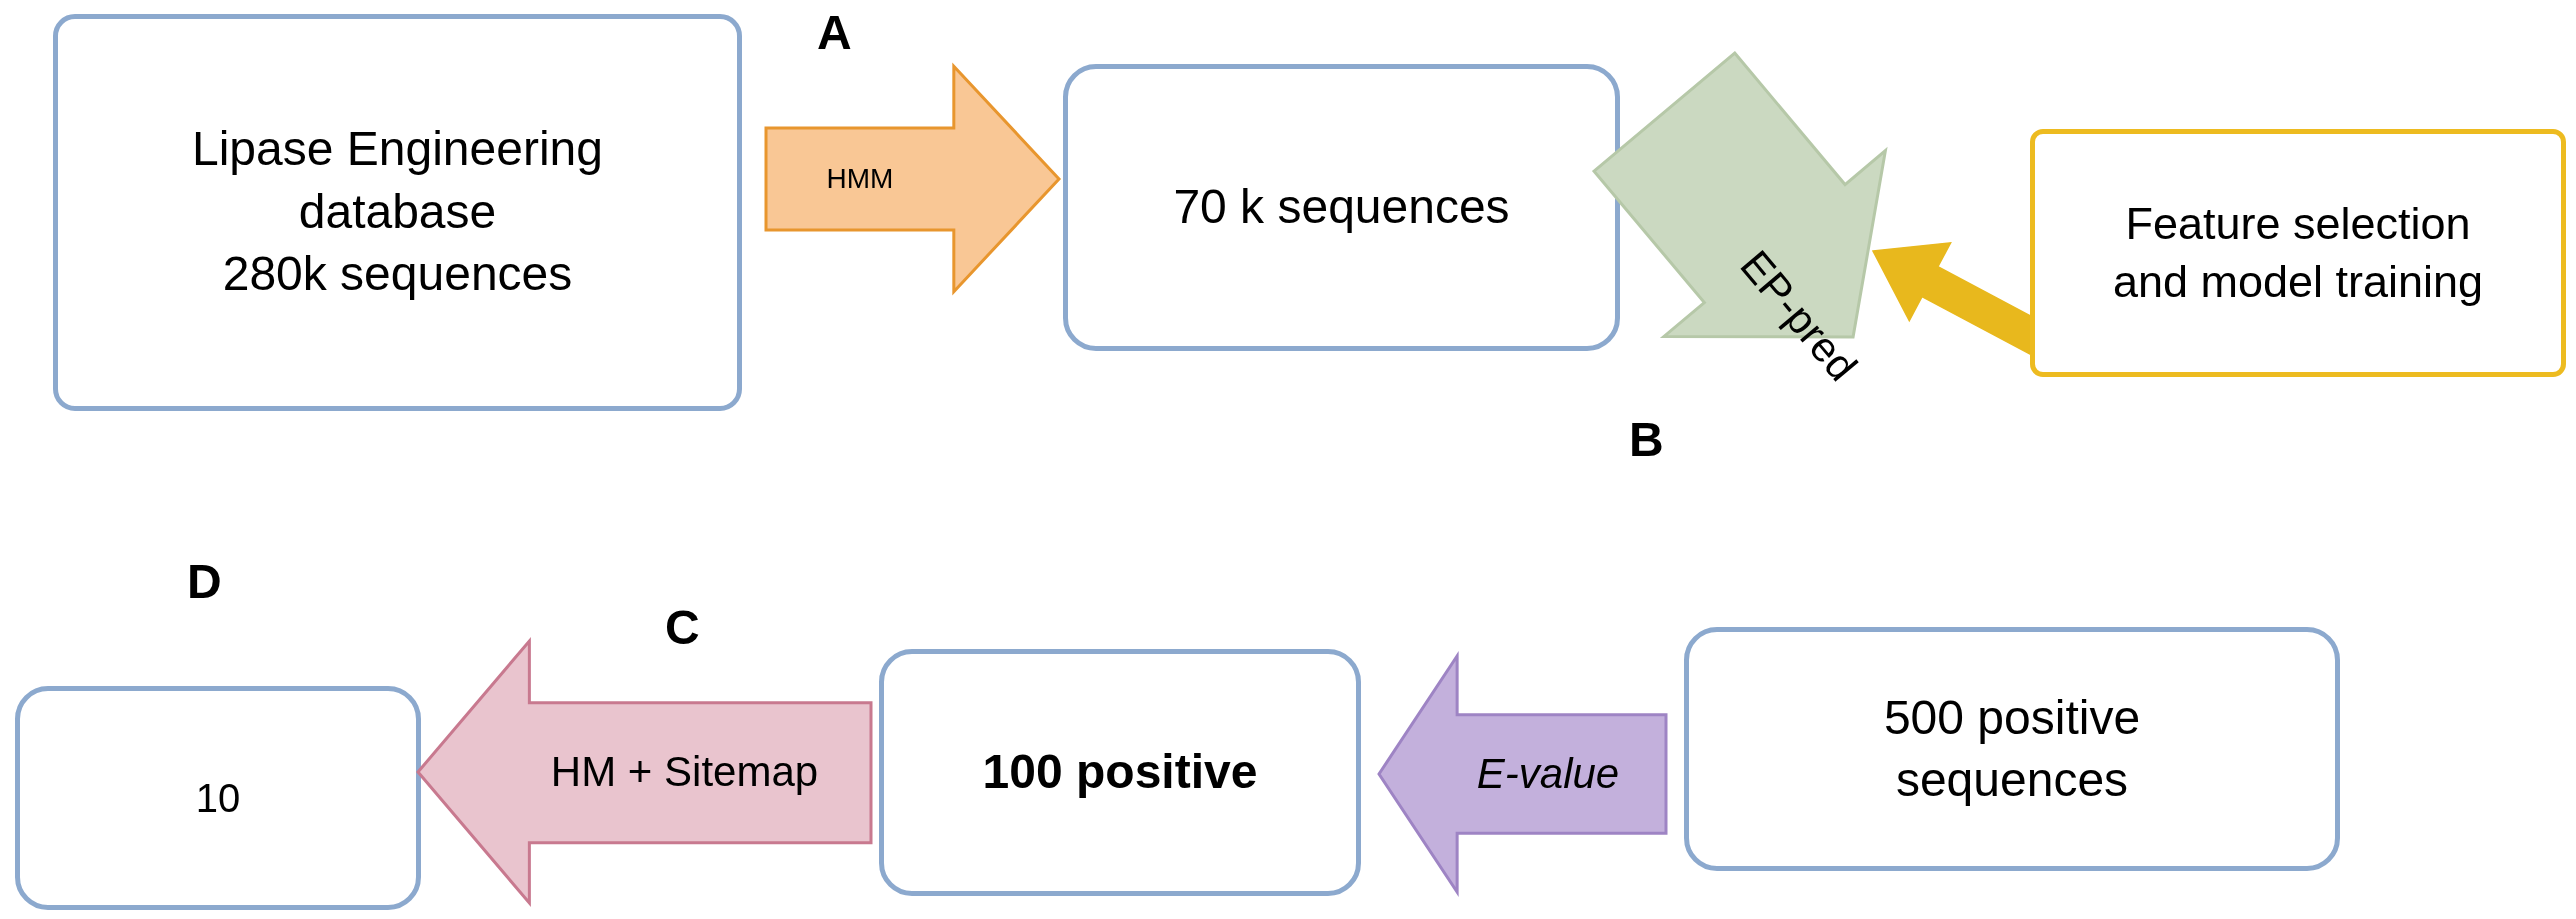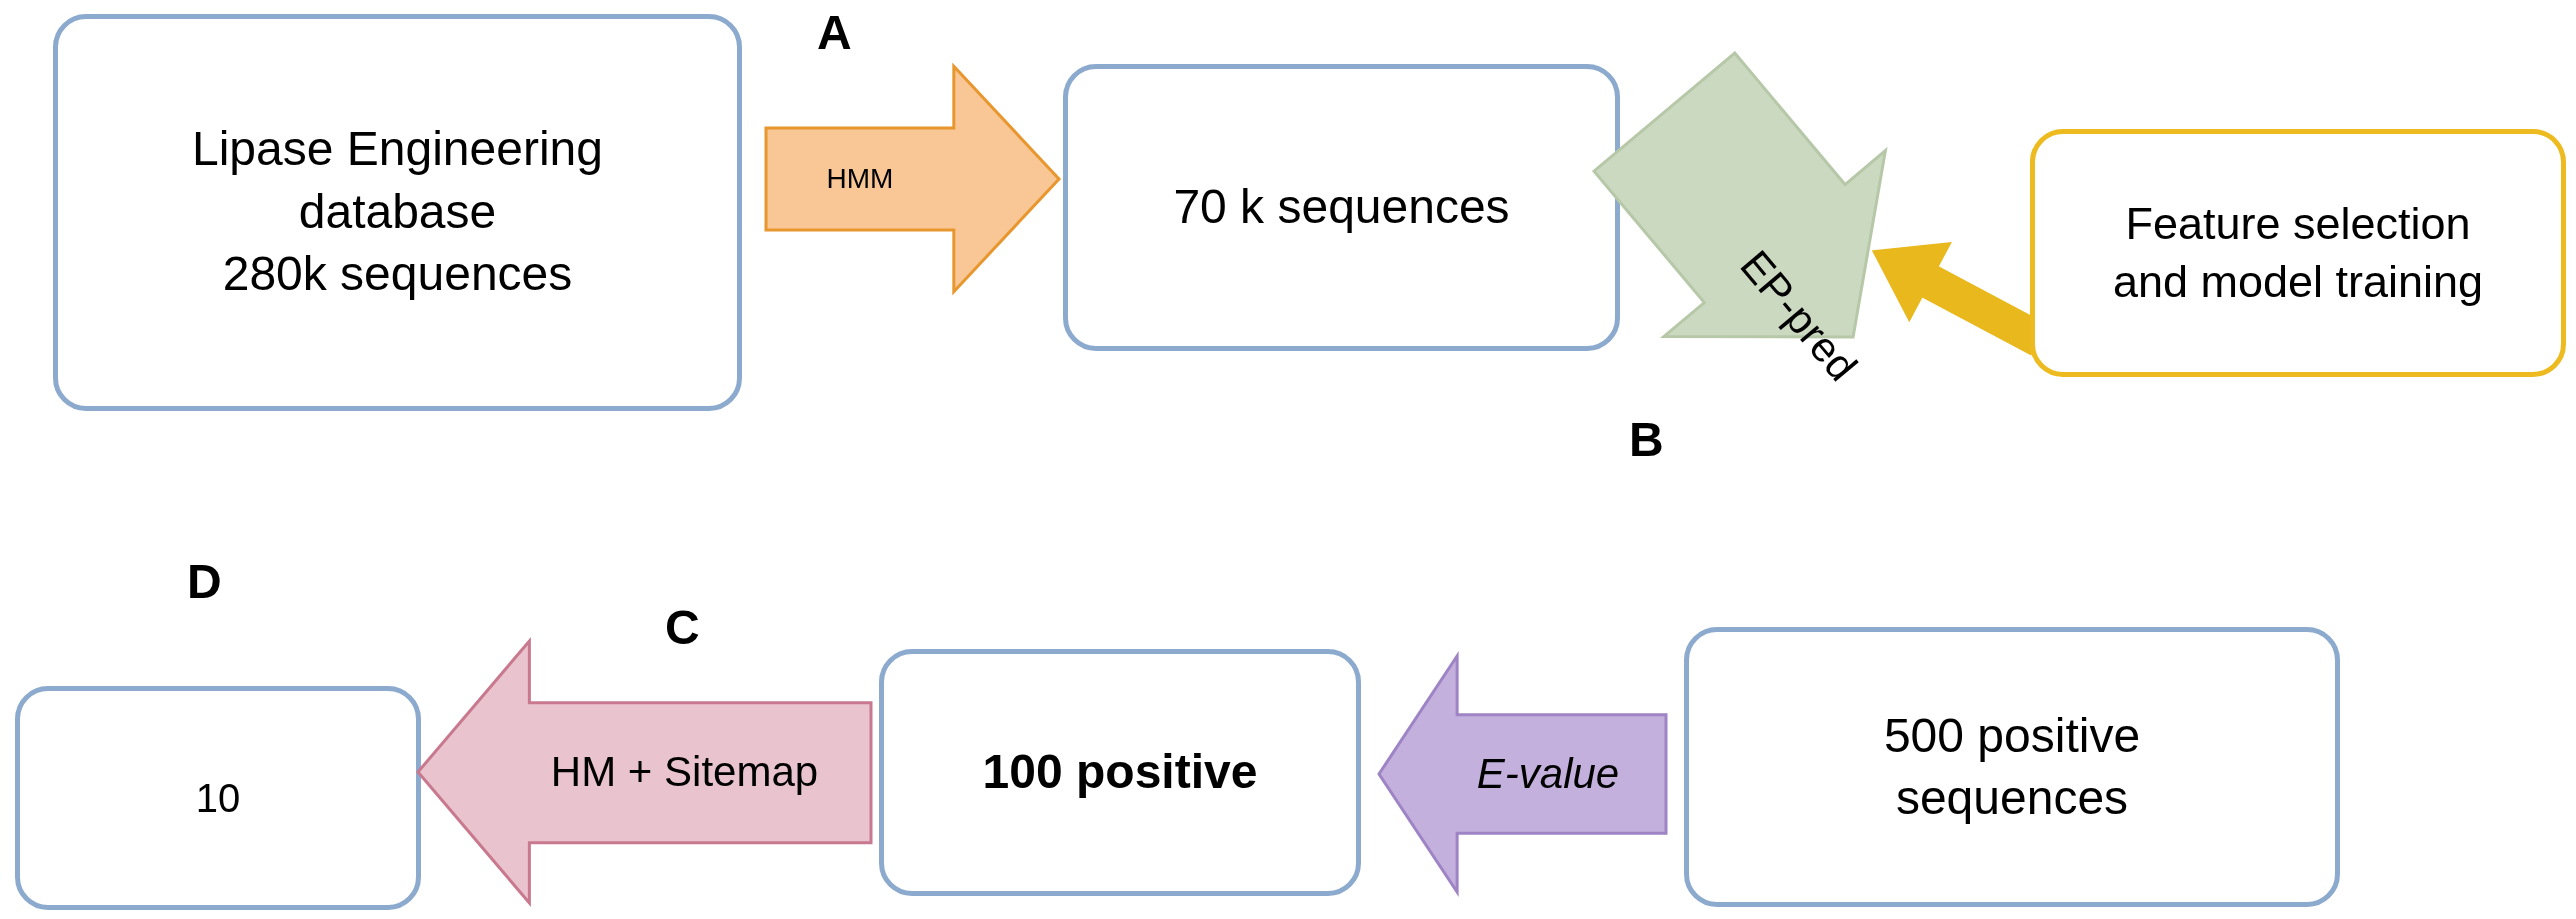--- a/index.html
+++ b/index.html
@@ -60,21 +60,21 @@
     color:#000000;
     white-space:nowrap;
     line-height:1;
   }
 </style>
 </head>
 <body>
 
 <div id="stage">
 
-  <div class="box blue" style="left:53px; top:13.5px; width:689px; height:397px; font-size:48px;">Lipase Engineering
+  <div class="box blue" style="left:53px; top:13.5px; width:689px; height:397px; font-size:48px;border-radius:22px;">Lipase Engineering
 database
 280k sequences</div>
 
   <div class="step-label" style="left:817px; top:9px; font-size:48px;">A</div>
 
   <div class="arrow-wrap" style="left:766px; top:66px; width:293px; height:226px;">
     <svg width="293" height="226" viewBox="0 0 390 300">
       <polygon points="0,82 250,82 250,0 390,150 250,300 250,218 0,218" fill="#F9C795" stroke="#E8962E" stroke-width="4"></polygon>
     </svg>
   </div>
@@ -95,21 +95,21 @@
   <div class="step-label" style="left:1629px; top:416px; font-size:48px;">B</div>
 
   <div class="arrow-wrap" style="left:1862px; top:241px; width:188px; height:109px;">
     <svg width="188" height="109" viewBox="0 0 250 145">
       <g transform="rotate(28 125 72)">
         <polygon points="0,72 86,14 86,50 250,50 250,95 86,95 86,131" fill="#E8B81D" stroke="#E8B81D" stroke-width="2"></polygon>
       </g>
     </svg>
   </div>
 
-  <div class="box yellow" style="left:2030px; top:129px; width:536px; height:248px; font-size:45px;">Feature selection
+  <div class="box yellow" style="left:2030px; top:129px; width:536px; height:248px; font-size:45px;border-radius:13px;">Feature selection
 and model training</div>
 
   <div class="step-label" style="left:187px; top:558px; font-size:48px;">D</div>
 
   <div class="box blue" style="left:15px; top:686px; width:406px; height:224px; font-size:40px;">10</div>
 
   <div class="step-label" style="left:665px; top:604px; font-size:48px;">C</div>
 
   <div class="arrow-wrap" style="left:418px; top:641px; width:453px; height:262px;">
     <svg width="453" height="262" viewBox="0 0 602 348">
@@ -120,17 +120,17 @@
 
   <div class="box blue" style="left:879px; top:649px; width:482px; height:247px; font-size:48px;font-weight:bold;">100 positive</div>
 
   <div class="arrow-wrap" style="left:1379px; top:656px; width:287px; height:236px;">
     <svg width="287" height="236" viewBox="0 0 382 314">
       <polygon points="0,157 104,0 104,78 382,78 382,236 104,236 104,314" fill="#C3B0DC" stroke="#9E84C4" stroke-width="4"></polygon>
     </svg>
   </div>
   <div class="arrow-text" style="left:1430px; top:656px; width:236px; height:236px; font-size:42px;font-style:italic;">E-value</div>
 
-  <div class="box blue" style="left:1684px; top:627px; width:656px; height:280px; font-size:48px;text-align:center;">500 positive
+  <div class="box blue" style="left:1684px; top:627px; width:656px; height:244px; font-size:48px;text-align:center;">500 positive
 sequences</div>
 
 </div>
 
 
 </body></html>

